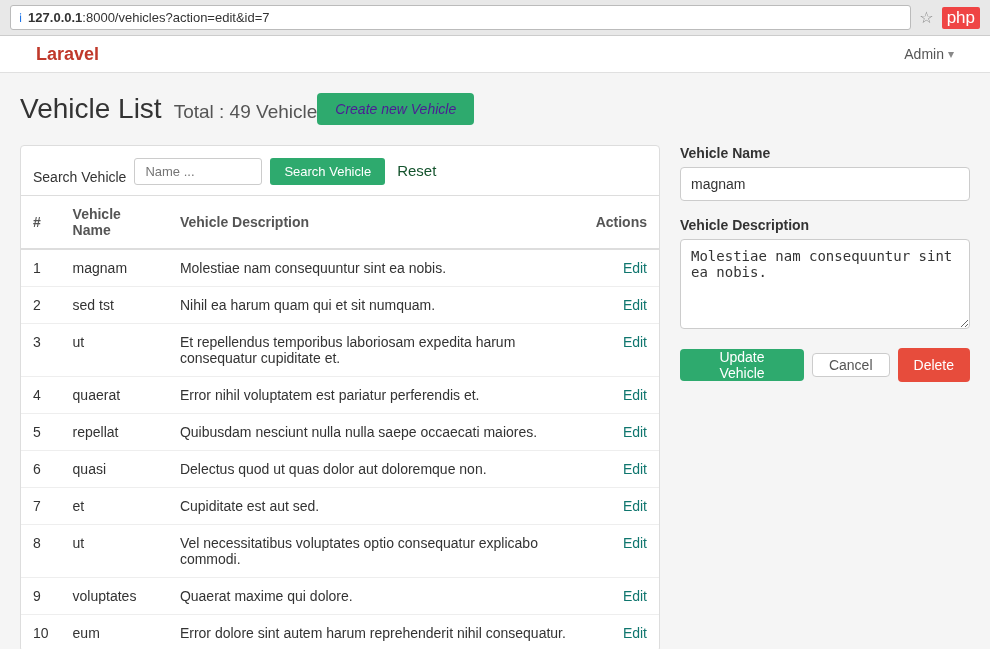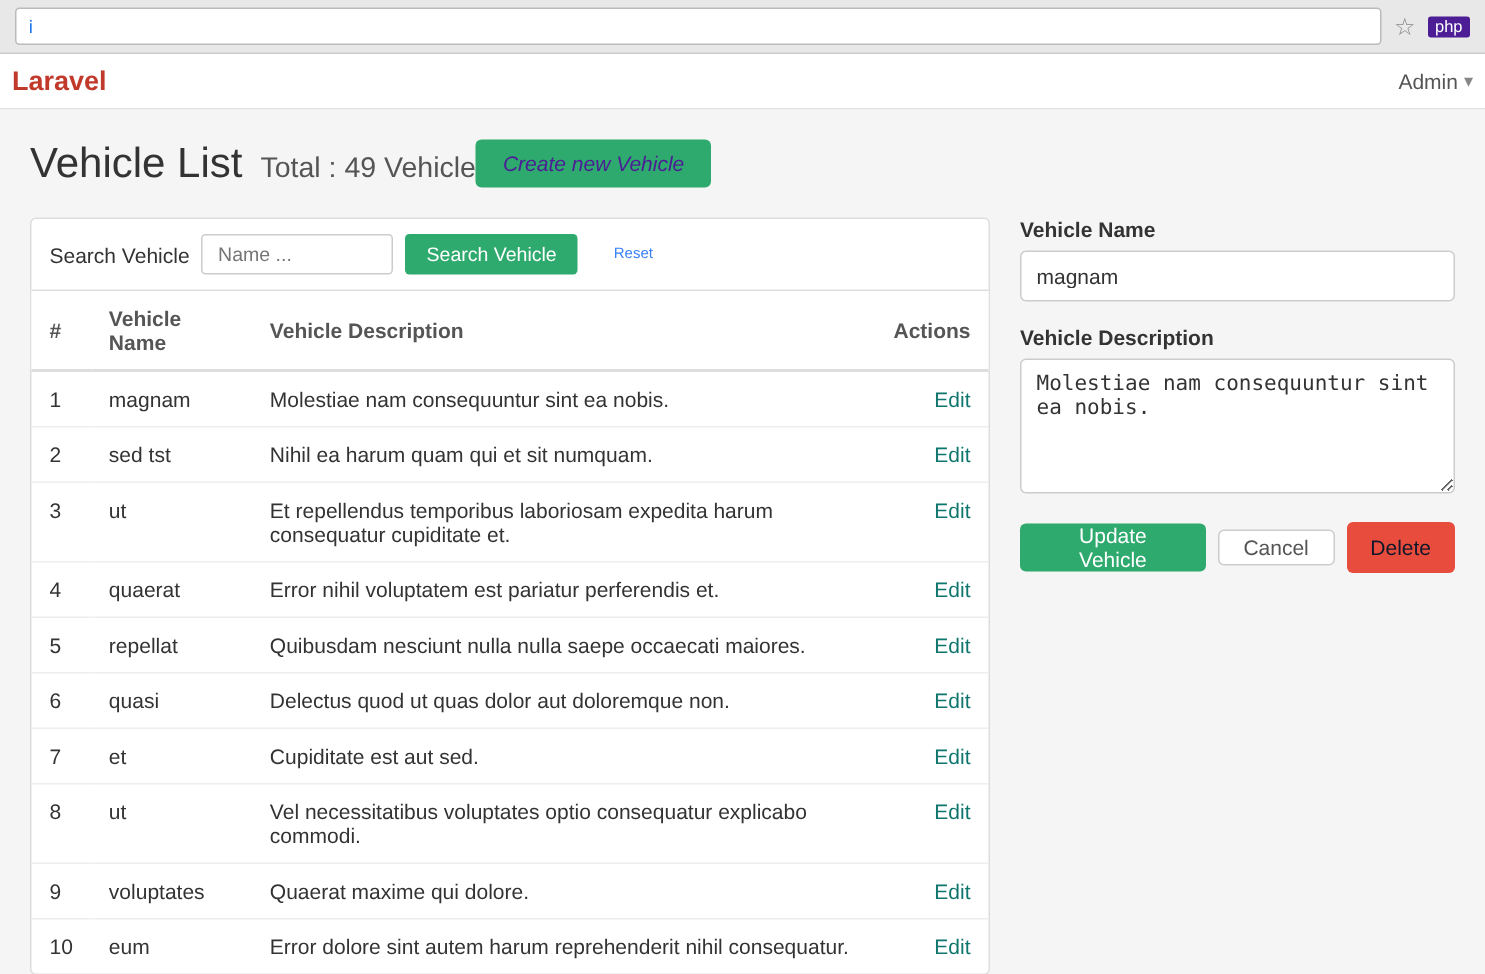--- a/index.html
+++ b/index.html
@@ -30,32 +30,32 @@
     .browser-bar .url-bar .secure-icon {
       color: #1a73e8;
       font-size: 12px;
     }
     .browser-bar .url-bar .url-text {
       font-size: 13px;
     }
     .browser-bar .url-bar .url-text .bold { font-weight: bold; }
     .browser-bar .star-icon { color: #888; font-size: 16px; cursor: pointer; }
     .browser-bar .php-badge {
-      background: #4c1d95;
+      background: #ef4444;
       color: white;
-      font-size: 11px;
+      font-size: 17px;
       padding: 1px 5px;
       border-radius: 2px;
     }
 
     
     .navbar {
       background: white;
       border-bottom: 1px solid #e0e0e0;
-      padding: 0 8px;
+      padding: 0 36px;
       height: 37px;
       display: flex;
       align-items: center;
       justify-content: space-between;
     }
     .navbar-brand {
       font-size: 18px;
       font-weight: bold;
       color: #c0392b;
       text-decoration: none;
@@ -122,21 +122,21 @@
       background: white;
       border: 1px solid #ddd;
       border-radius: 4px;
       flex: 1;
       min-width: 0;
     }
 
     
     .search-bar {
       display: flex;
-      align-items: center;
+      align-items: flex-end;
       padding: 10px 12px;
       gap: 8px;
       border-bottom: 1px solid #ddd;
     }
     .search-label {
       font-size: 14px;
       color: #333;
       white-space: nowrap;
     }
     .search-input {
@@ -152,25 +152,24 @@
       color: white;
       border: none;
       padding: 6px 14px;
       border-radius: 3px;
       font-size: 13px;
       cursor: pointer;
     }
     .btn-reset {
       background: none;
       border: none;
-      color: #3b82f6;
-      font-size: 10px;
+      color: #14532d;
+      font-size: 15px;
       cursor: pointer;
       padding: 6px 4px;
-      margin-left: 12px;
     }
 
     
     .data-table {
       width: 100%;
       border-collapse: collapse;
       font-size: 14px;
     }
     .data-table th {
       background: white;
@@ -239,34 +238,37 @@
       background: white;
       color: #555;
       border: 1px solid #ccc;
       padding: 3px 16px;
       border-radius: 4px;
       font-size: 14px;
       cursor: pointer;
     }
     .btn-delete {
       background: #e74c3c;
-      color: #0f172a;
+      color: #ffffff;
       border: none;
       padding: 9px 16px;
       border-radius: 4px;
       font-size: 14px;
       cursor: pointer;
     }
   </style>
 </head>
 <body>
 
 <div class="browser-bar">
   <div class="url-bar">
     <span class="secure-icon">ℹ</span>
+    <span class="url-text">
+      <span class="bold">127.0.0.1</span><span>:8000/vehicles?action=edit&amp;id=7</span>
+    </span>
   </div>
   <span class="star-icon">☆</span>
   <span class="php-badge">php</span>
 </div>
 
 <nav class="navbar">
   <a class="navbar-brand" href="#">Laravel</a>
   <div class="navbar-right">
     <span>Admin</span>
     <span class="chevron">▾</span>

